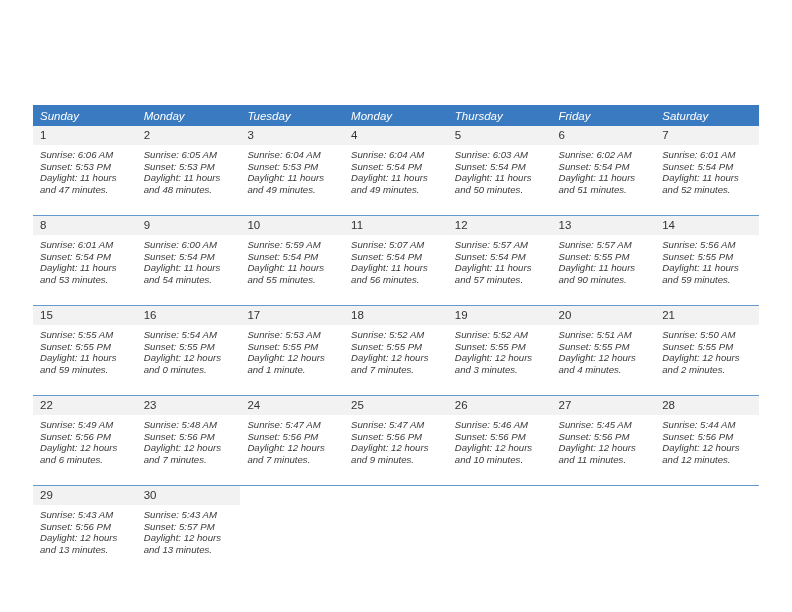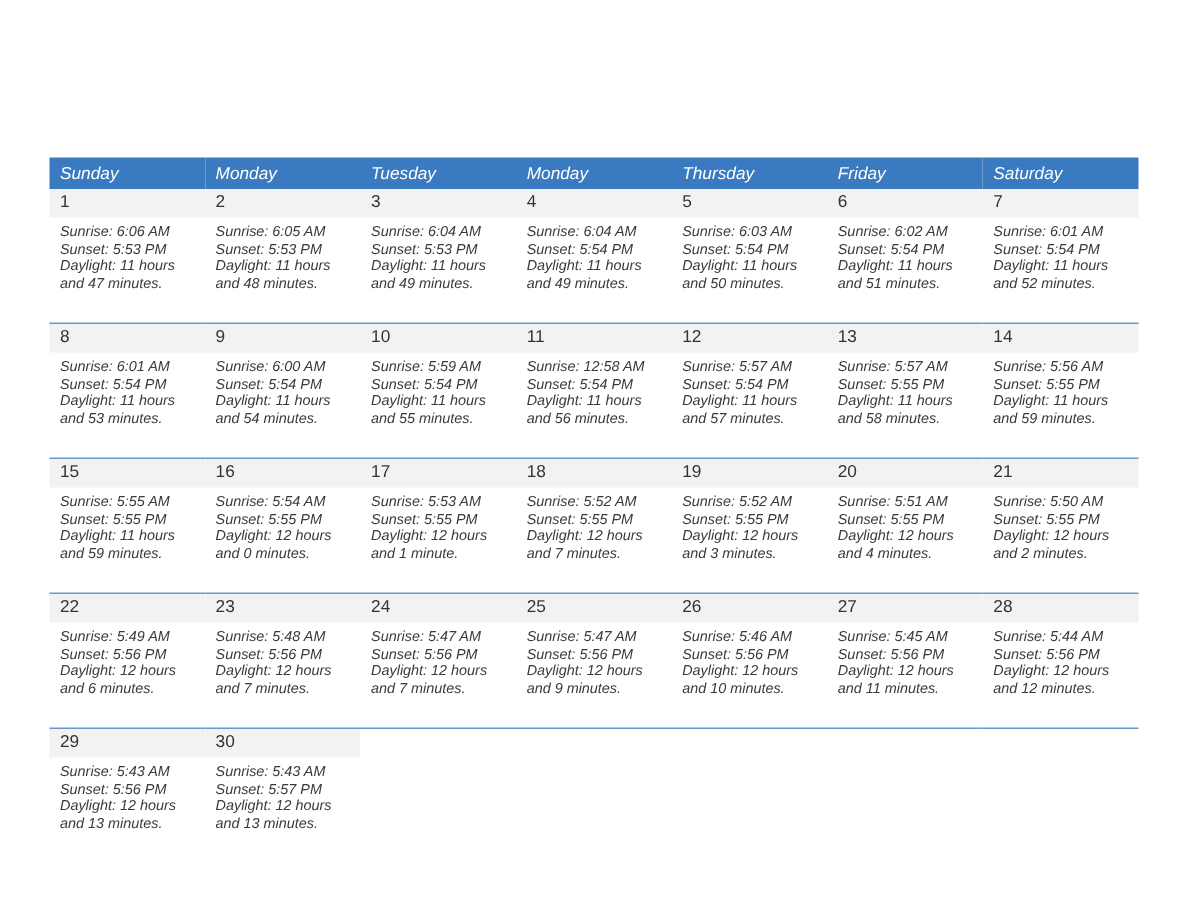--- a/index.html
+++ b/index.html
@@ -273,21 +273,21 @@
                 <div>Sunset: 5:54 PM</div>
                 <div>Daylight: 11 hours</div>
                 <div>and 55 minutes.</div>
               </div>
             </div>
           </td>
           <td>
             <div class="daybox">
               <div class="daynum">11</div>
               <div class="info">
-                <div>Sunrise: 12:58 AM</div>
+                <div>Sunrise: 5:07 AM</div>
                 <div>Sunset: 5:54 PM</div>
                 <div>Daylight: 11 hours</div>
                 <div>and 56 minutes.</div>
               </div>
             </div>
           </td>
           <td>
             <div class="daybox">
               <div class="daynum">12</div>
               <div class="info">
@@ -298,21 +298,21 @@
               </div>
             </div>
           </td>
           <td>
             <div class="daybox">
               <div class="daynum">13</div>
               <div class="info">
                 <div>Sunrise: 5:57 AM</div>
                 <div>Sunset: 5:55 PM</div>
                 <div>Daylight: 11 hours</div>
-                <div>and 58 minutes.</div>
+                <div>and 90 minutes.</div>
               </div>
             </div>
           </td>
           <td>
             <div class="daybox">
               <div class="daynum">14</div>
               <div class="info">
                 <div>Sunrise: 5:56 AM</div>
                 <div>Sunset: 5:55 PM</div>
                 <div>Daylight: 11 hours</div>

